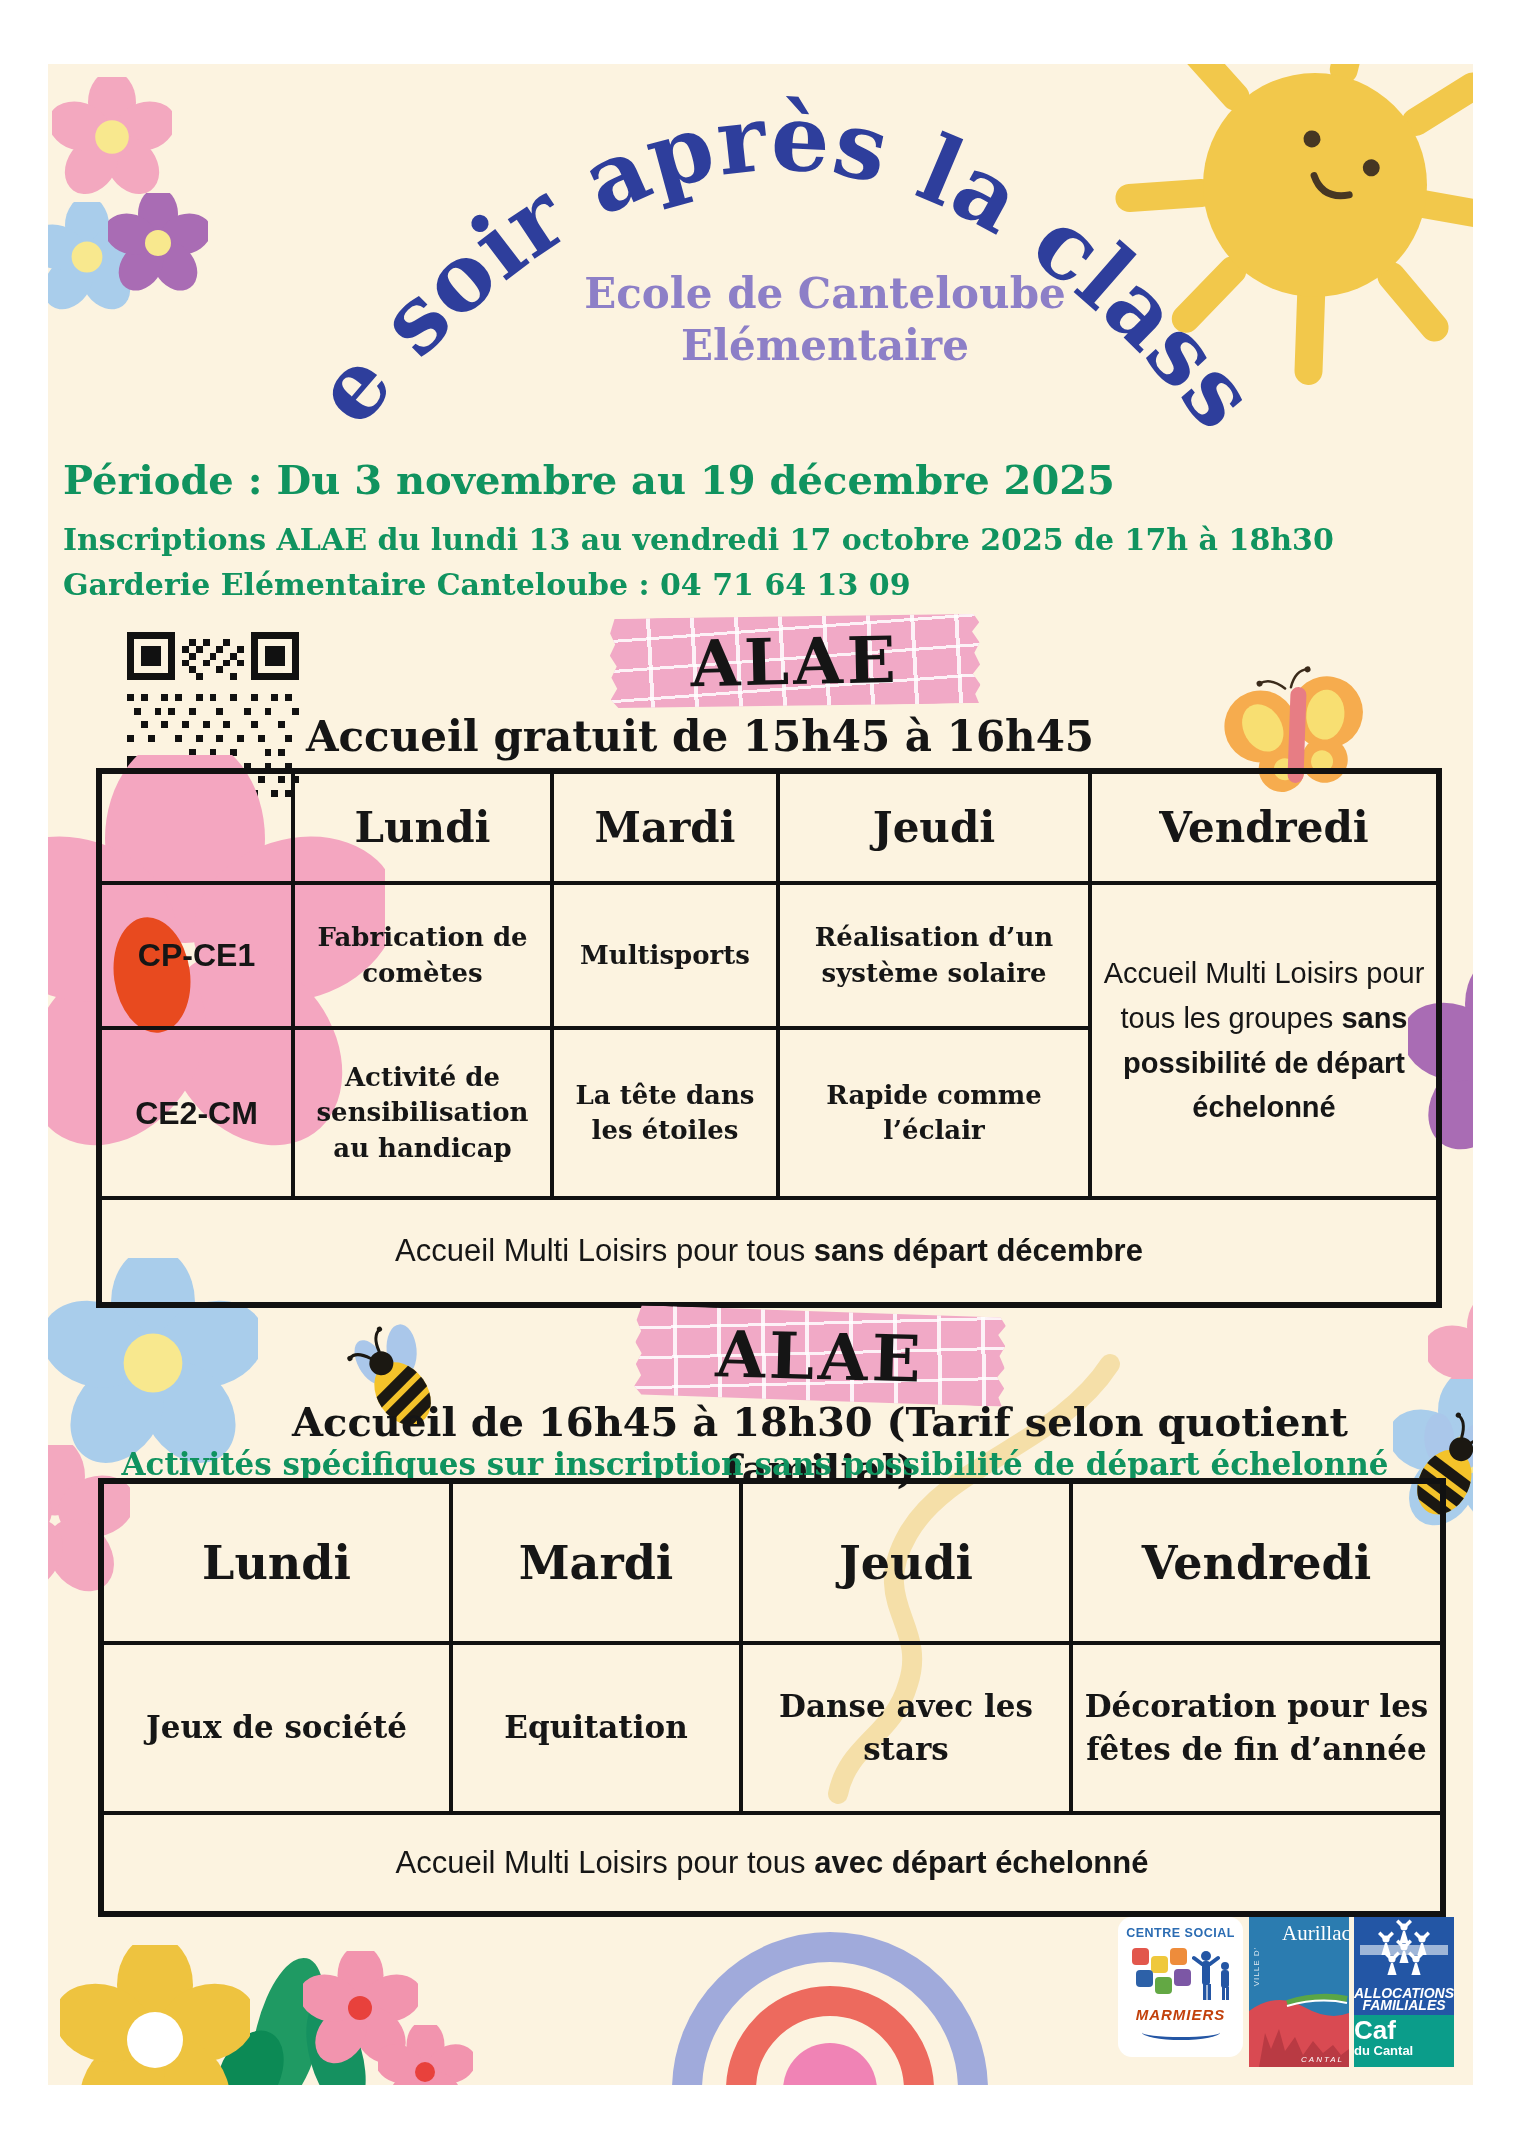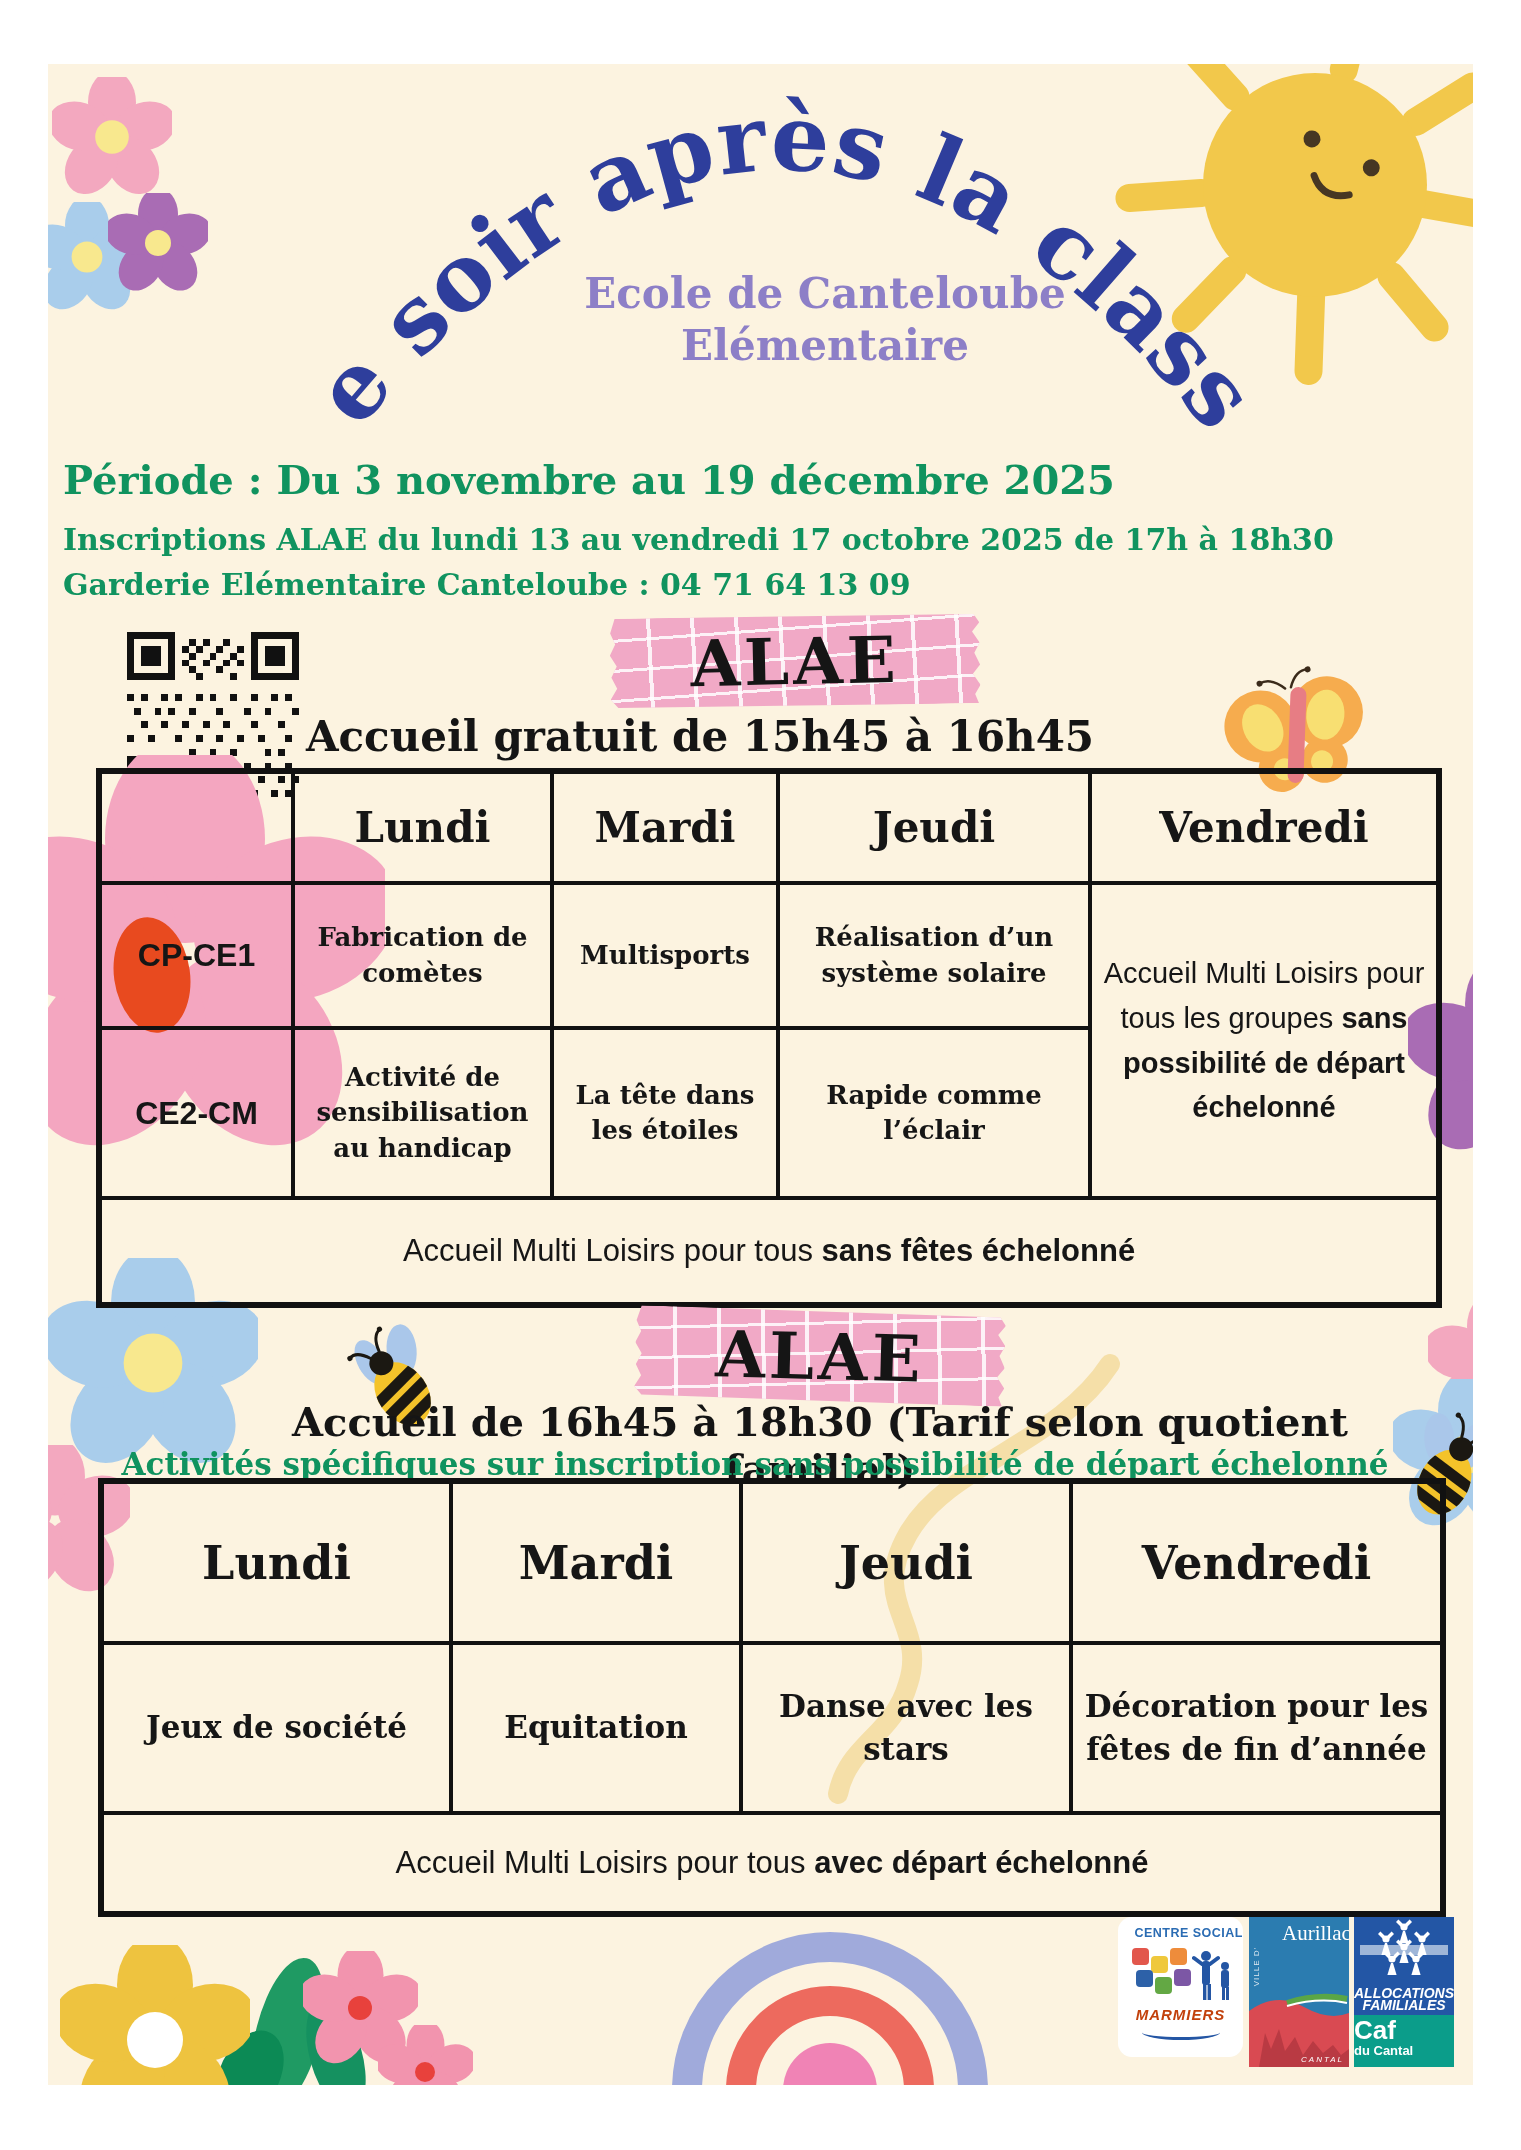--- a/index.html
+++ b/index.html
@@ -75,21 +75,21 @@
   #t2 td.act{font-family:"DejaVu Serif",serif;font-weight:bold;font-size:31px;line-height:1.4;}
   td.ven{font-family:"Liberation Sans",sans-serif;font-size:29px;line-height:1.55;text-align:left;padding:10px 14px 10px 20px;}
   td.ven b{font-weight:bold;}
   td.foot{font-family:"Liberation Sans",sans-serif;font-size:31px;}
   td.foot b{font-weight:bold;}
   .rh1{height:112px;} .ra1{height:145px;} .rb1{height:170px;} .rf1{height:107px;}
   .rh2{height:162px;} .ra2{height:170px;} .rf2{height:101px;}
 
   
   #logo-marmiers{left:1070px;top:1853px;width:125px;height:140px;background:#ffffff;border-radius:14px;text-align:center;overflow:hidden;}
-  #logo-marmiers .cs{color:#2b6cb3;font-size:12.5px;letter-spacing:.5px;margin-top:9px;font-weight:bold;text-align:right;}
+  #logo-marmiers .cs{color:#2b6cb3;font-size:12.5px;letter-spacing:.5px;margin-top:9px;font-weight:bold;}
   #logo-marmiers .pz{position:relative;height:62px;margin-top:4px;}
   .puz{position:absolute;width:17px;height:17px;border-radius:4px;}
   #logo-marmiers .nm{color:#c2410c;font-size:15px;font-weight:bold;font-style:italic;letter-spacing:1px;}
   #logo-marmiers .swoosh{width:78px;height:12px;margin:2px auto 0;border:0;border-bottom:3px solid #2456a4;border-radius:0 0 50% 50%;}
   #logo-aurillac{left:1201px;top:1853px;width:100px;height:150px;background:#2b7cb0;overflow:hidden;}
   #logo-aurillac .an{color:#fff;font-family:"Liberation Serif",serif;font-size:21px;text-align:center;margin-top:4px;padding-left:33px;}
   #logo-aurillac .vd{position:absolute;left:3px;top:30px;color:#dfeaf2;font-size:8px;letter-spacing:1px;writing-mode:vertical-rl;transform:rotate(180deg);}
   #logo-aurillac .red{position:absolute;left:0;bottom:0;width:100%;height:78px;}
   #logo-aurillac .cl{position:absolute;right:5px;bottom:3px;color:#fff;font-size:8px;font-style:italic;letter-spacing:2px;}
   #logo-caf{left:1306px;top:1853px;width:100px;height:150px;background:#2356a5;overflow:hidden;}
@@ -285,21 +285,21 @@
         </td>
       </tr>
       <tr class="rb1">
         <td class="grp">CE2-CM</td>
         <td class="act">Activité de sensibilisation au handicap</td>
         <td class="act">La tête dans les étoiles</td>
         <td class="act">Rapide comme l’éclair</td>
       </tr>
       <tr class="rf1">
         <td class="foot" colspan="5">
-          <span>Accueil Multi Loisirs pour tous </span><b>sans fêtes échelonné</b>
+          <span>Accueil Multi Loisirs pour tous </span><b>sans départ décembre</b>
         </td>
       </tr>
     </tbody>
       </table>
 
     <svg class="abs" id="bee1">
         <use href="#bee"></use>
       </svg>
     <svg class="abs" id="bee2">
         <use href="#bee"></use>

